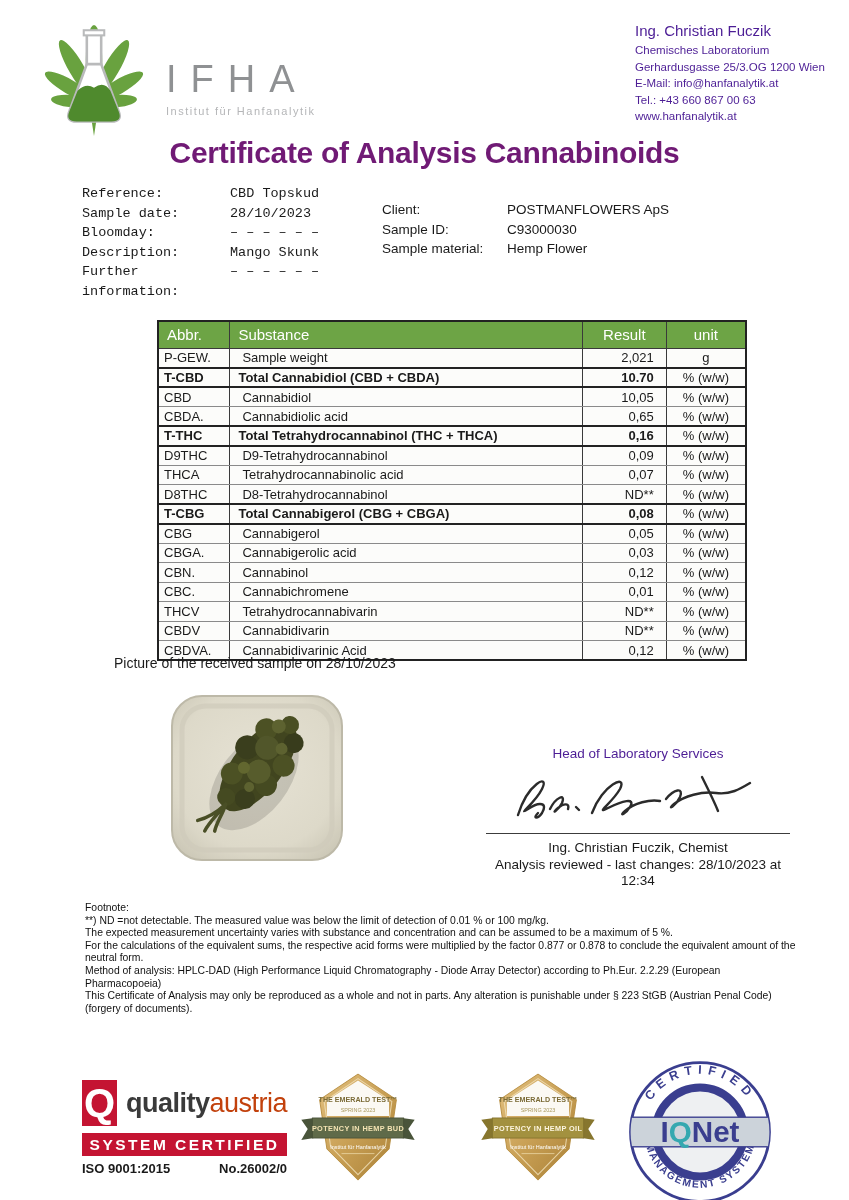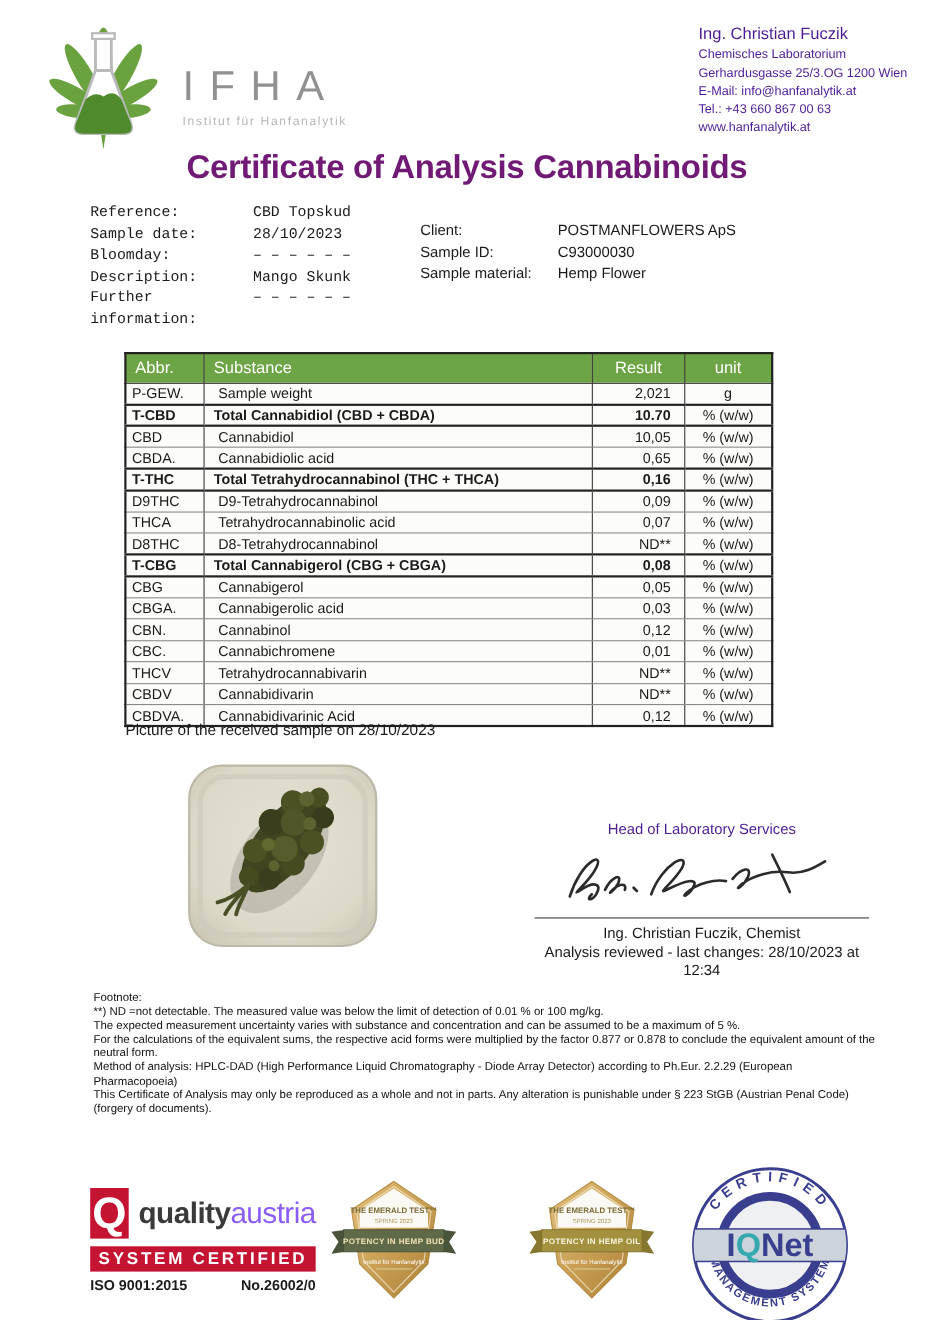--- a/index.html
+++ b/index.html
@@ -43,21 +43,21 @@
   .results tr:first-child td { border-top:1.5px solid #3a3a3a; }
   .results td.col-abbr { width:72px; padding-left:5px; }
   .results td.col-substance { width:354px; padding-left:12px; }
   .results td.col-result { width:84px; text-align:right; padding-right:12px; }
   .results td.col-unit { width:80px; text-align:center; }
   .results tr.bold-row td { border-top:2px solid #222; border-bottom:2px solid #222; }
   .results tr.bold-row td.col-abbr,
   .results tr.bold-row td.col-substance,
   .results tr.bold-row td.col-result { font-weight:700; }
   .results tr.bold-row td.col-substance { padding-left:8px; }
-  .results { border:2px solid #222; }
+  .results { border:2px solid #222;margin-left:44px; }
 
   .pic-caption { position:absolute; left:114px; top:655px; font-size:14px; color:#1c1c1c; }
 
   
   .photo { position:absolute; left:170px; top:694px; width:174px; height:170px; }
 
   
   .sig-block { position:absolute; left:468px; top:746px; width:340px; text-align:center; }
   .sig-heading { font-size:13.5px; color:#4c1d95; }
   .sig-svg { width:300px; height:66px; margin-top:2px; }
@@ -70,21 +70,21 @@
   .footnote { position:absolute; left:85px; top:902px; width:714px; color:#111; }
   .footnote p { font-size:10.4px; line-height:12.6px; }
 
   
   .qa-badge { position:absolute; left:82px; top:1080px; width:205px; }
   .qa-top { display:flex; align-items:center; }
   .qa-q { width:46px; height:46px; background:#c41432; color:#fff; font-size:40px; font-weight:700;
           display:flex; align-items:center; justify-content:center; line-height:1; }
   .qa-brand { margin-left:9px; font-size:27px; letter-spacing:-0.5px; }
   .qa-brand b { color:#3a3a3a; font-weight:700; }
-  .qa-brand span { color:#8b5cf6; font-weight:400; }
+  .qa-brand span { color:#c2410c; font-weight:400; }
   .qa-bar { margin-top:7px; height:23px; background:#c41432; color:#fff; font-weight:700;
             font-size:15.5px; letter-spacing:2.5px; display:flex; align-items:center; justify-content:center; }
   .qa-iso { display:flex; justify-content:space-between; margin-top:5px; font-size:13px; font-weight:700; color:#1a1a1a; }
 
   .emerald { position:absolute; top:1072px; width:128px; height:112px; }
   .emerald.bud { left:294px; }
   .emerald.oil { left:474px; }
 
   .iqnet { position:absolute; left:626px; top:1058px; width:148px; height:148px; }
 

